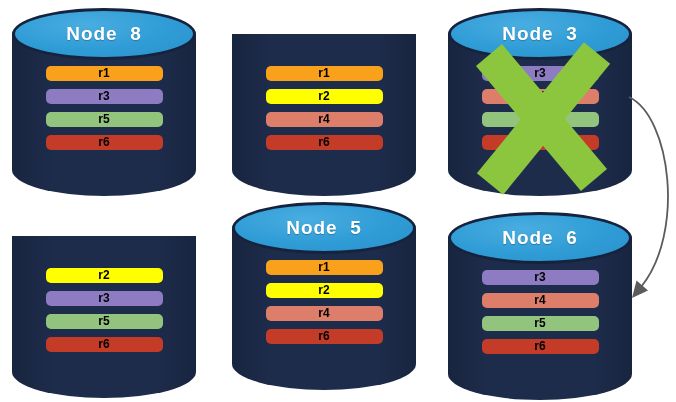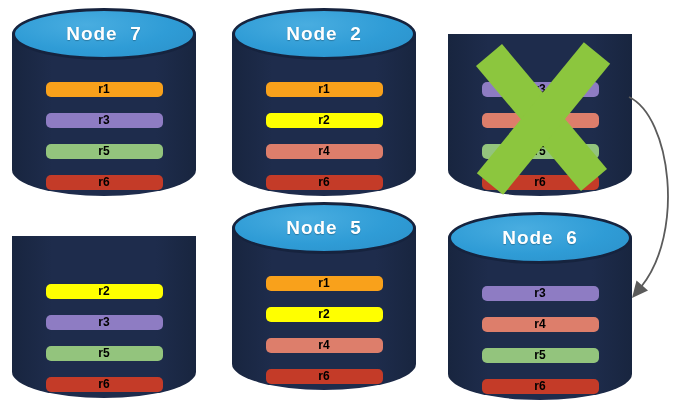--- a/index.html
+++ b/index.html
@@ -20,37 +20,37 @@
     background:radial-gradient(ellipse at 40% 30%, #49ADE0 0%, #2F9CD6 55%, #2B90C9 100%);
     border:3px solid #16233E;border-radius:50%;
     display:flex;align-items:center;justify-content:center;
   }
   .node-label{
     color:#FFFFFF;font-size:19px;font-weight:bold;letter-spacing:1px;
     white-space:pre;text-shadow:0 1px 1px rgba(0,0,0,0.25);
   }
   .bars{position:absolute;left:0;top:58px;width:100%;}
   .bar{
-    position:relative;width:117px;height:15px;margin:16px auto 8px auto;
+    position:relative;width:117px;height:15px;margin:0 auto 8px auto;
     border-radius:5px;display:flex;align-items:center;justify-content:center;
   }
   .bar span{
     color:#000000;font-size:12px;font-weight:bold;line-height:15px;
   }
   .overlay{position:absolute;left:0;top:0;pointer-events:none;}
 </style>
 </head>
 <body>
 
 <div class="canvas">
   <div id="nodes">
     <div class="node" style="left: 12px; top: 8px;">
       <div class="cyl-body"></div>
       <div class="cyl-cap">
-        <span class="node-label">Node  7</span>
+        <span class="node-label">Node  8</span>
       </div>
       <div class="bars">
     <div class="bar" style="background: rgb(249, 161, 27);">
       <span>r1</span>
     </div>
 
     <div class="bar" style="background: rgb(142, 124, 195);">
       <span>r3</span>
     </div>
 
@@ -59,23 +59,20 @@
     </div>
 
     <div class="bar" style="background: rgb(196, 59, 40);">
       <span>r6</span>
     </div>
   </div>
     </div>
 
     <div class="node" style="left: 232px; top: 8px;">
       <div class="cyl-body"></div>
-      <div class="cyl-cap">
-        <span class="node-label">Node  2</span>
-      </div>
       <div class="bars">
     <div class="bar" style="background: rgb(249, 161, 27);">
       <span>r1</span>
     </div>
 
     <div class="bar" style="background: rgb(255, 255, 0);">
       <span>r2</span>
     </div>
 
     <div class="bar" style="background: rgb(221, 126, 107);">
@@ -83,20 +80,23 @@
     </div>
 
     <div class="bar" style="background: rgb(196, 59, 40);">
       <span>r6</span>
     </div>
   </div>
     </div>
 
     <div class="node" style="left: 448px; top: 8px;">
       <div class="cyl-body"></div>
+      <div class="cyl-cap">
+        <span class="node-label">Node  3</span>
+      </div>
       <div class="bars">
     <div class="bar" style="background: rgb(142, 124, 195);">
       <span>r3</span>
     </div>
 
     <div class="bar" style="background: rgb(221, 126, 107);">
       <span>r4</span>
     </div>
 
     <div class="bar" style="background: rgb(147, 196, 125);">

